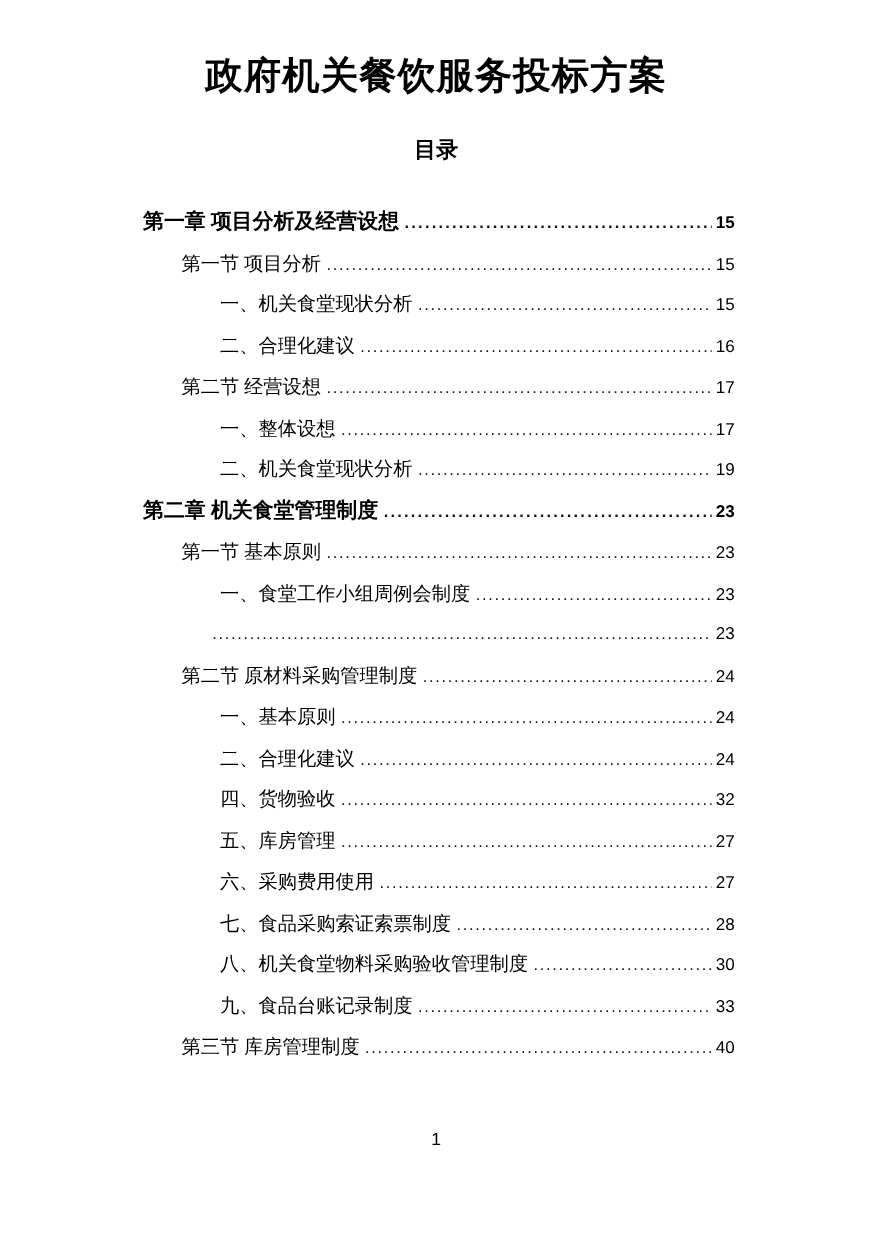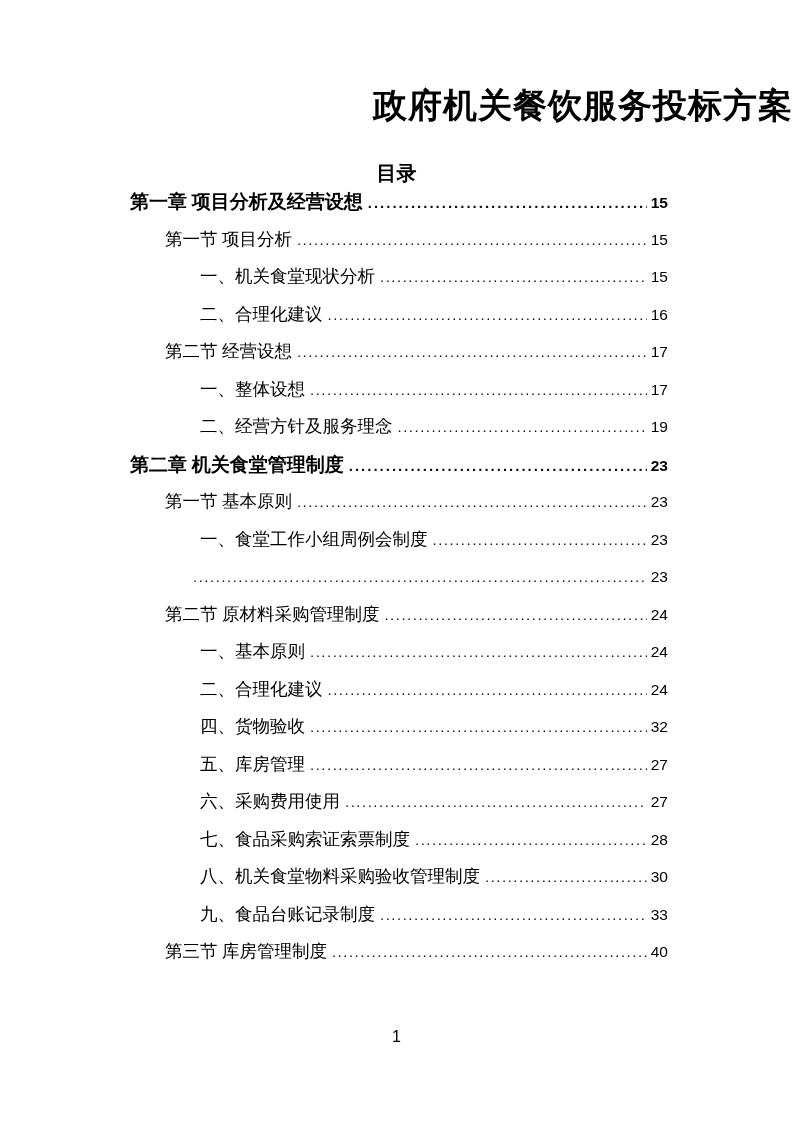--- a/index.html
+++ b/index.html
@@ -16,22 +16,22 @@
     color: #000;
   }
   .page {
     position: absolute;
     top: 0; left: 0;
     width: 793px;
     height: 1122px;
     background: #ffffff;
   }
   .doc-title {
-    margin-top: 84px;
-    text-align: right;
+    margin-top: 48px;
+    text-align: center;
     font-size: 34px;
     line-height: 44px;
     font-weight: bold;
     font-family: "Liberation Serif", serif;
     letter-spacing: 1px;
   }
   .toc-heading {
     margin-top: 32px;
     text-align: center;
     font-size: 20px;
@@ -140,21 +140,21 @@
     <span class="toc-label">第二节 经营设想</span>
     <span class="toc-leader"></span>
     <span class="toc-page">17</span>
   </div>
       <div class="toc-row level-item">
     <span class="toc-label">一、整体设想</span>
     <span class="toc-leader"></span>
     <span class="toc-page">17</span>
   </div>
       <div class="toc-row level-item">
-    <span class="toc-label">二、经营方针及服务理念</span>
+    <span class="toc-label">二、机关食堂现状分析</span>
     <span class="toc-leader"></span>
     <span class="toc-page">19</span>
   </div>
       <div class="toc-row level-chapter">
     <span class="toc-label">第二章 机关食堂管理制度</span>
     <span class="toc-leader"></span>
     <span class="toc-page">23</span>
   </div>
       <div class="toc-row level-section">
     <span class="toc-label">第一节 基本原则</span>

